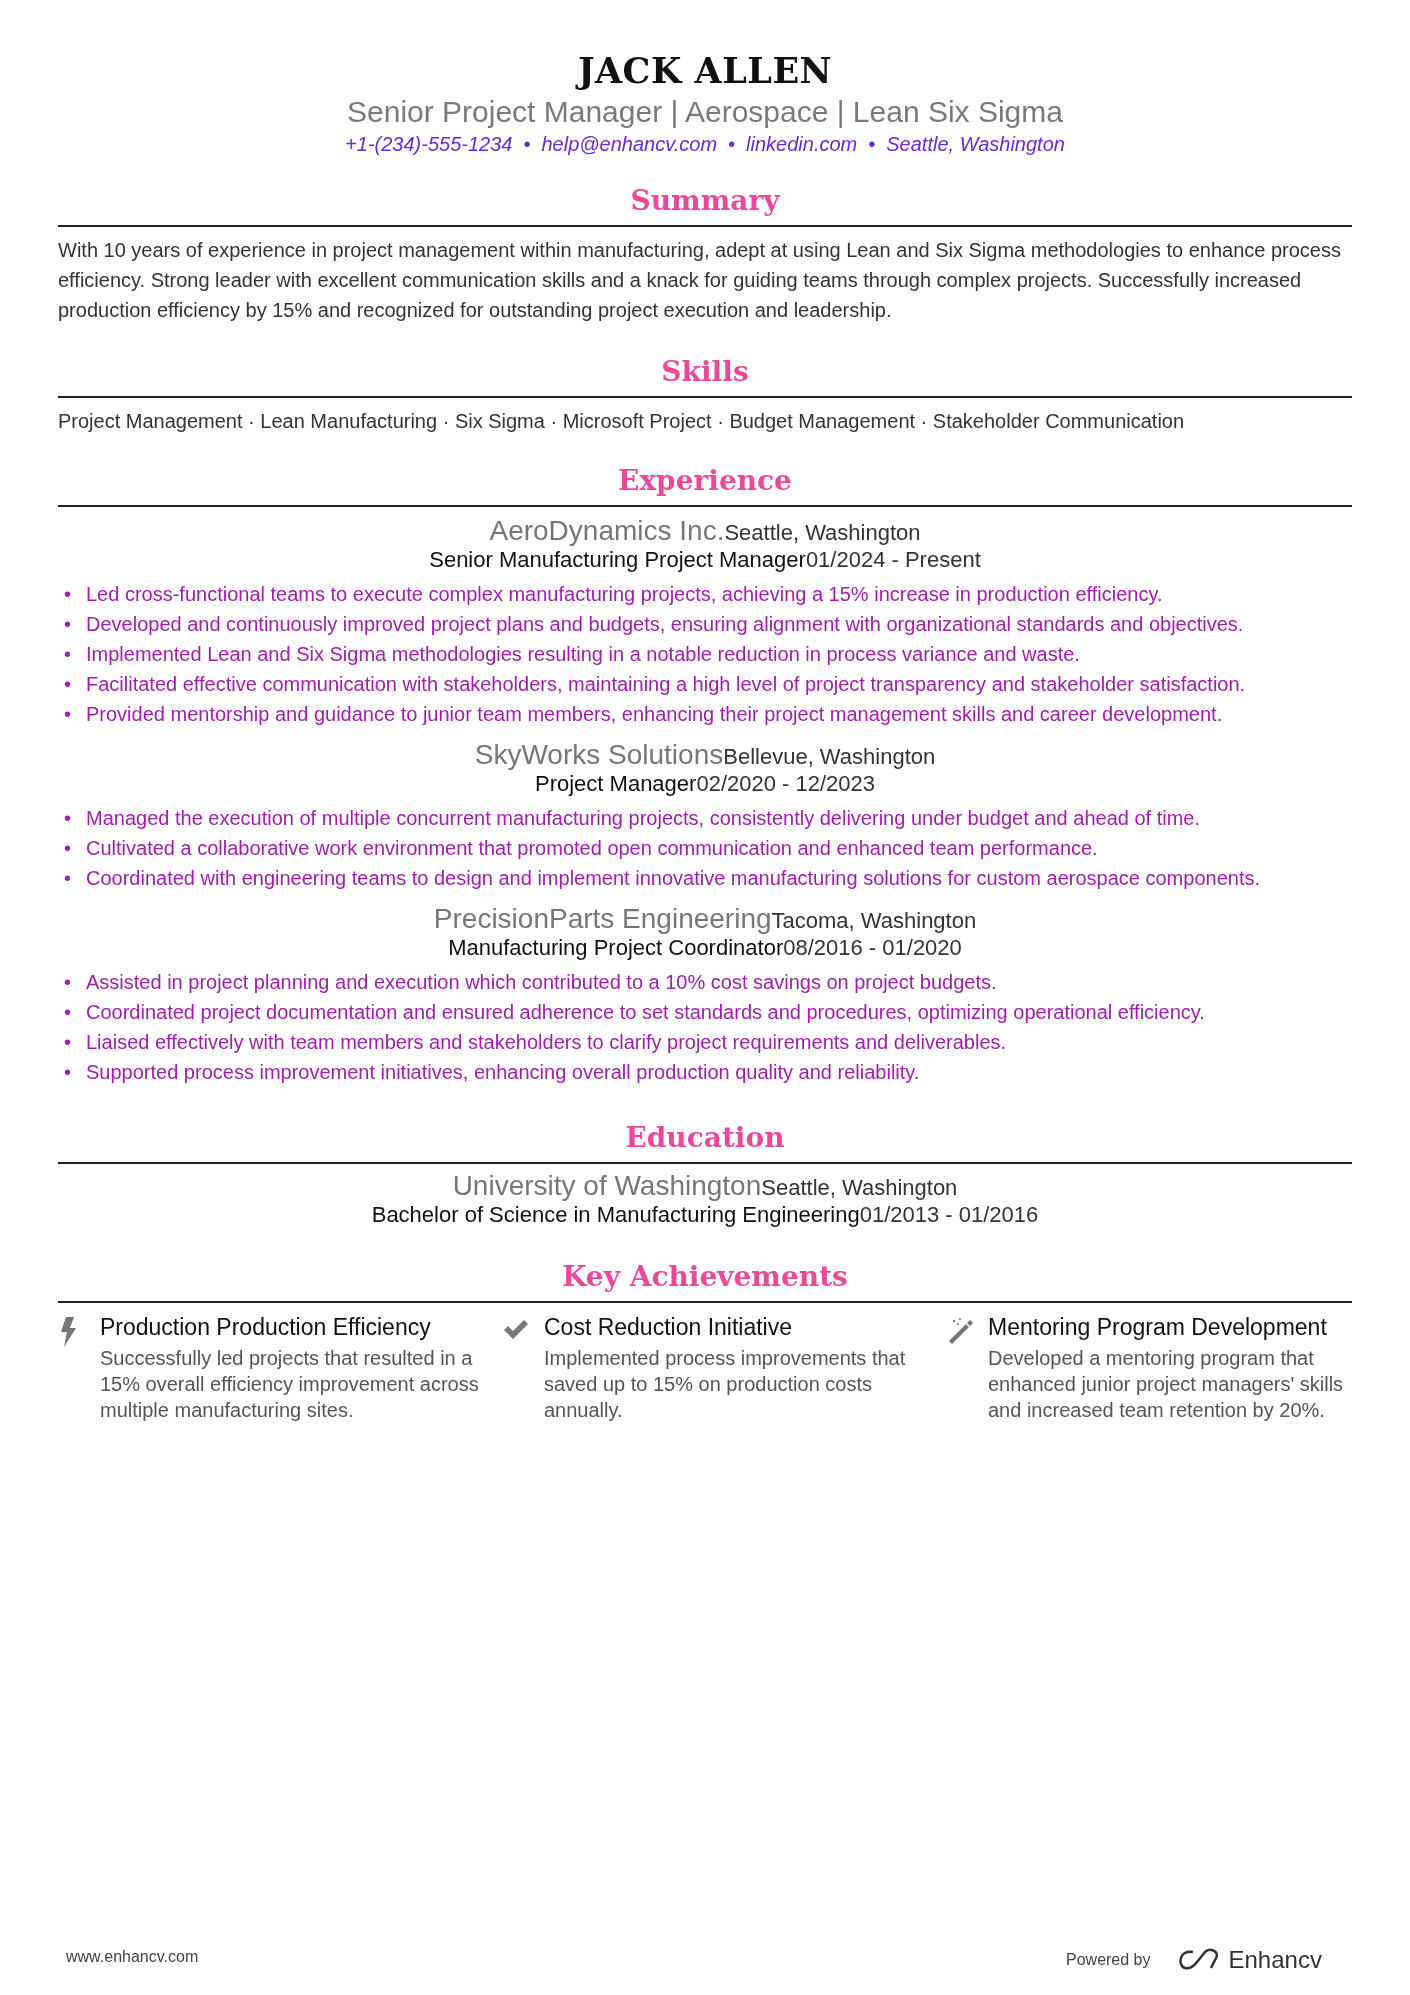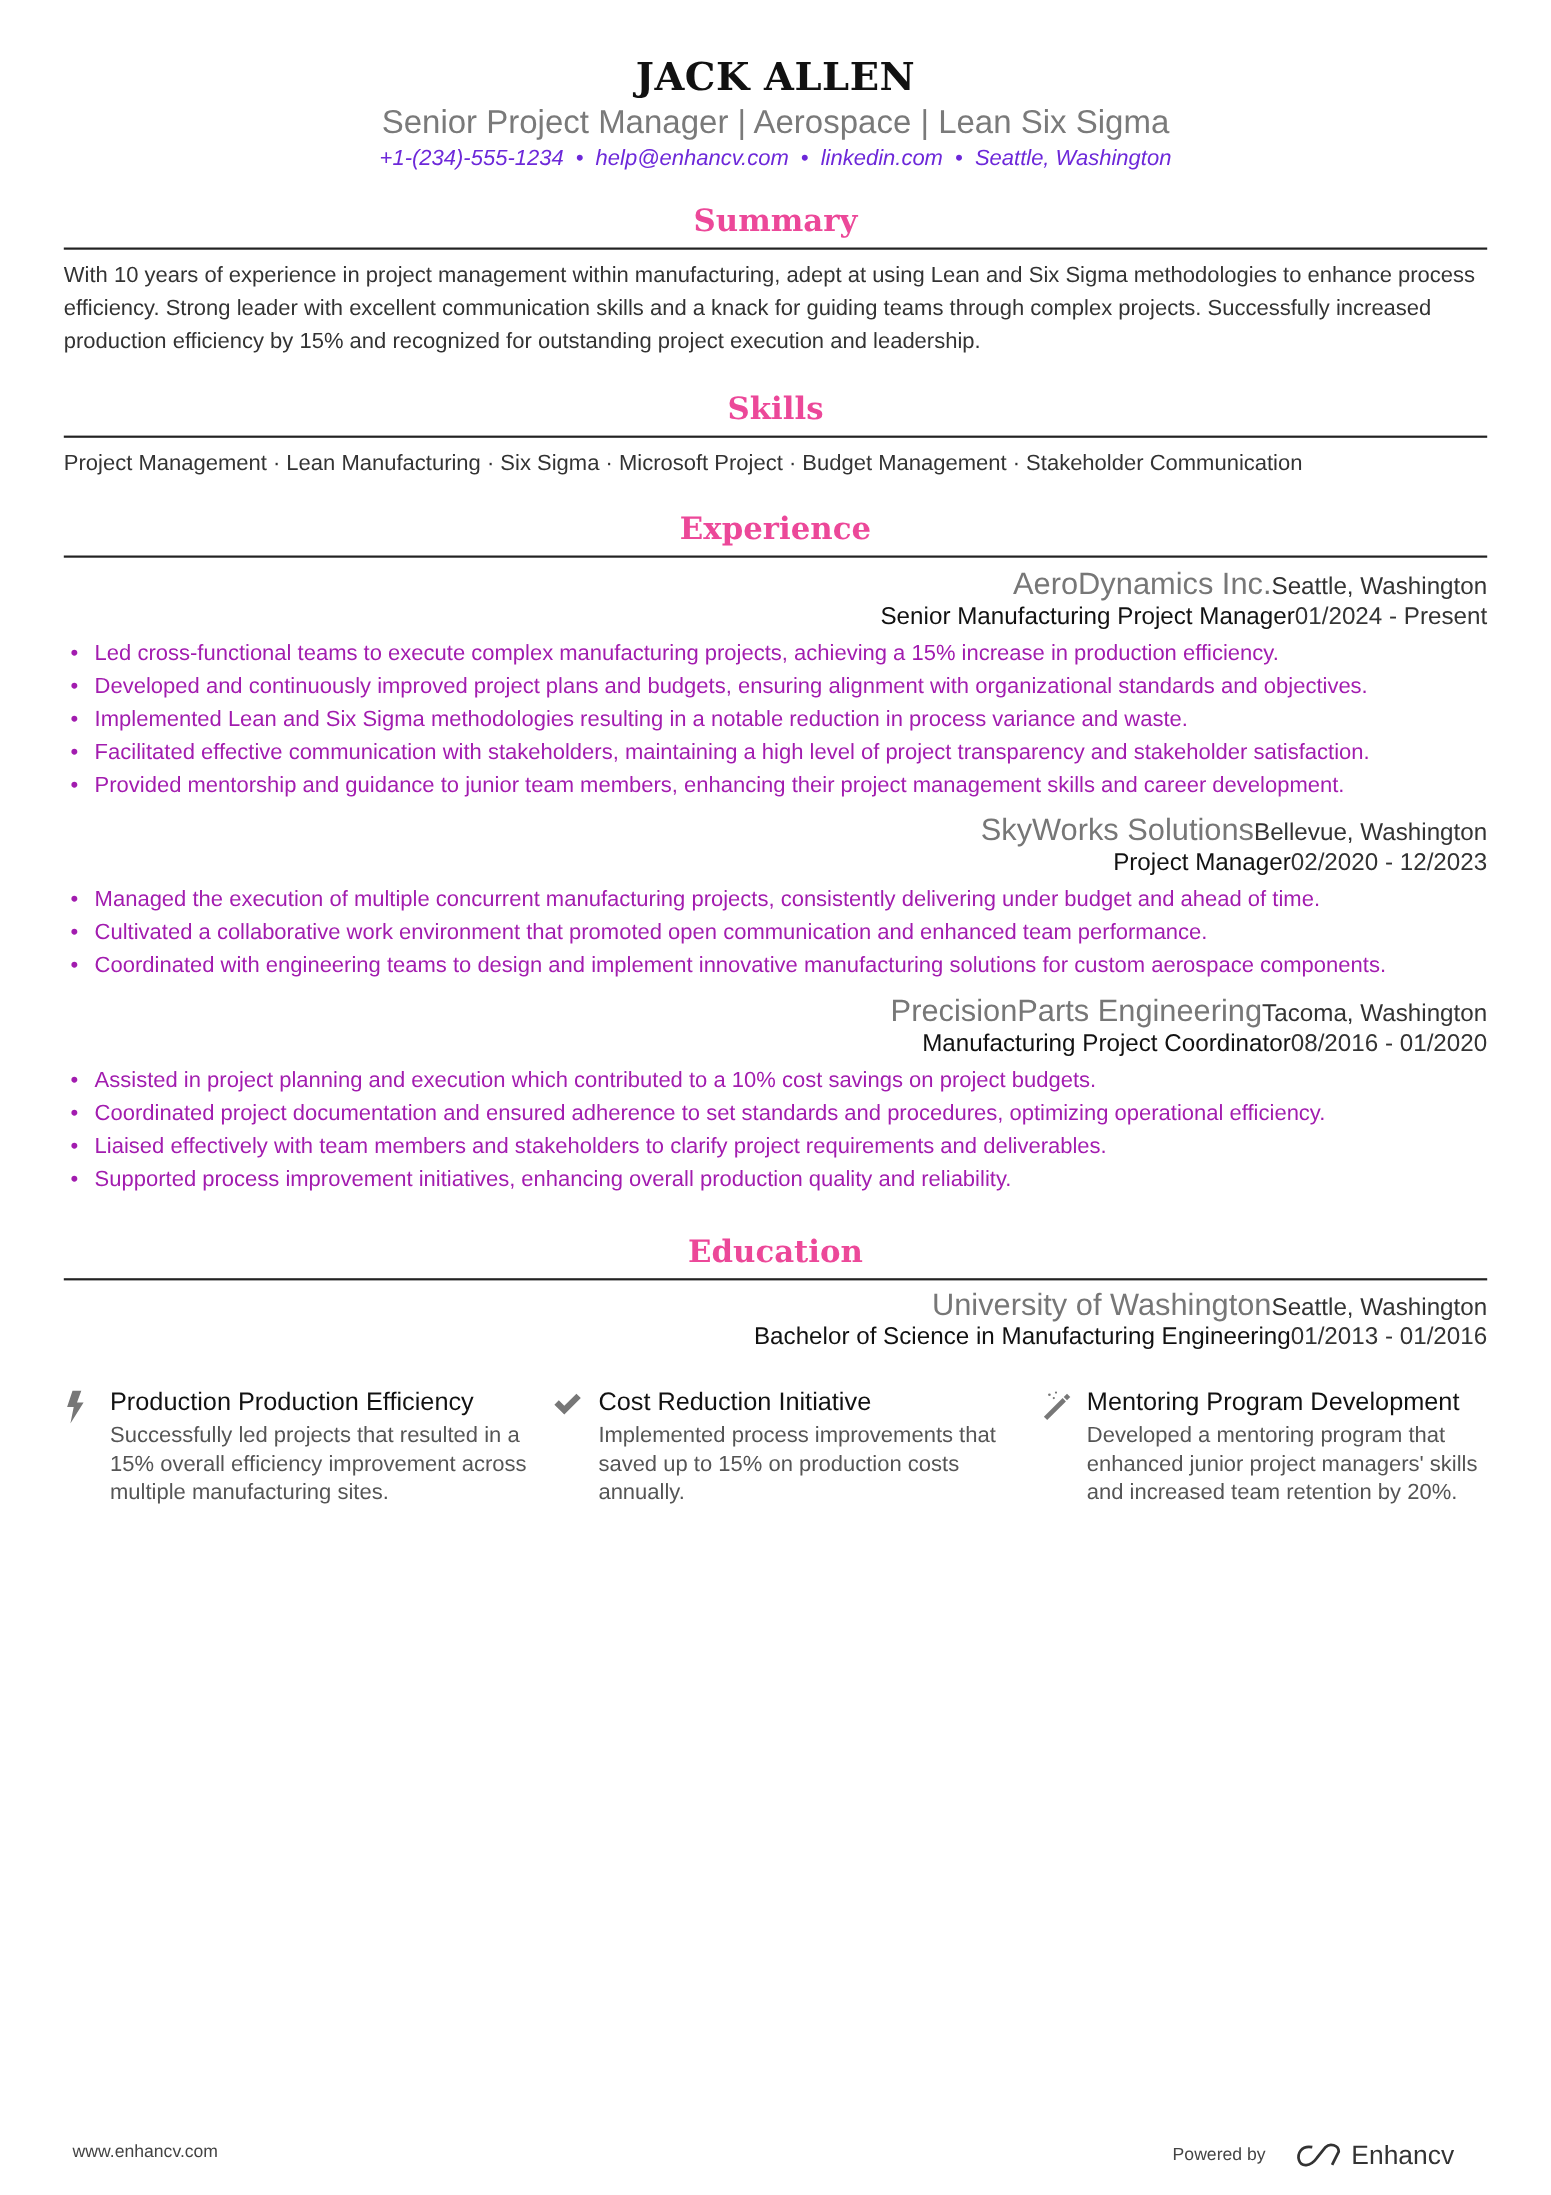--- a/index.html
+++ b/index.html
@@ -4,21 +4,21 @@
 <style>
   * { margin:0; padding:0; box-sizing:border-box; }
   body { width:1410px; height:1995px; background:#fff; font-family:"Liberation Sans", sans-serif; color:#333; position:relative; overflow:hidden; }
   .page { position:absolute; left:58px; top:0; width:1294px; }
   .name { text-align:center; font-family:"DejaVu Serif", serif; font-weight:bold; font-size:35px; color:#111; margin-top:50px; letter-spacing:0.5px; }
   .headline { text-align:center; font-size:30px; color:#7a7a7a; margin-top:4px; }
   .contact { text-align:center; font-size:20px; color:#6d28d9; margin-top:4px;font-style:italic; }
   .contact .dot { margin:0 11px; }
   .section-title { text-align:center; font-family:"DejaVu Serif", serif; font-weight:bold; font-size:28px; color:#ec4899; padding-bottom:8px; border-bottom:2px solid #222; }
   .para { font-size:20px; line-height:30px; color:#333; margin-top:8px; }
-  .row { display:flex; justify-content:flex-end; align-items:baseline; }
+  .row { display:flex; justify-content:center; align-items:baseline; }
   .company { font-size:28px; color:#777; }
   .loc { font-size:22px; color:#333; }
   .role { font-size:22px; color:#111; }
   .date { font-size:22px; color:#333; }
   ul.bullets { list-style:none; margin-top:6px; }
   ul.bullets li { font-size:20px; line-height:30px; color:#a21caf; padding-left:28px; position:relative; }
   ul.bullets li::before { content:"•"; position:absolute; left:6px; top:0; }
   .ach-grid { display:flex; margin-top:10px; }
   .ach { width:444px; display:flex; }
   .ach .icon { width:42px; flex:0 0 42px; padding-top:4px; }
@@ -107,20 +107,21 @@
         <span class="company">University of Washington</span>
         <span class="loc">Seattle, Washington</span>
       </div>
     <div class="row">
         <span class="role">Bachelor of Science in Manufacturing Engineering</span>
         <span class="date">01/2013 - 01/2016</span>
       </div>
   </div>
 
   <div style="margin-top:32px;">
+    <div class="section-title">Key Achievements</div>
     <div class="ach-grid">
       <div class="ach">
         <div class="icon">
           <svg width="20" height="30" viewBox="0 0 20 30">
               <path d="M8 0 L16 0 L12 11 L18 11 L6 30 L9 15 L3 15 Z" fill="#777"></path>
             </svg>
         </div>
         <div>
           <div class="title">Production Production Efficiency</div>
           <div class="desc">Successfully led projects that resulted in a 15% overall efficiency improvement across multiple manufacturing sites.</div>

